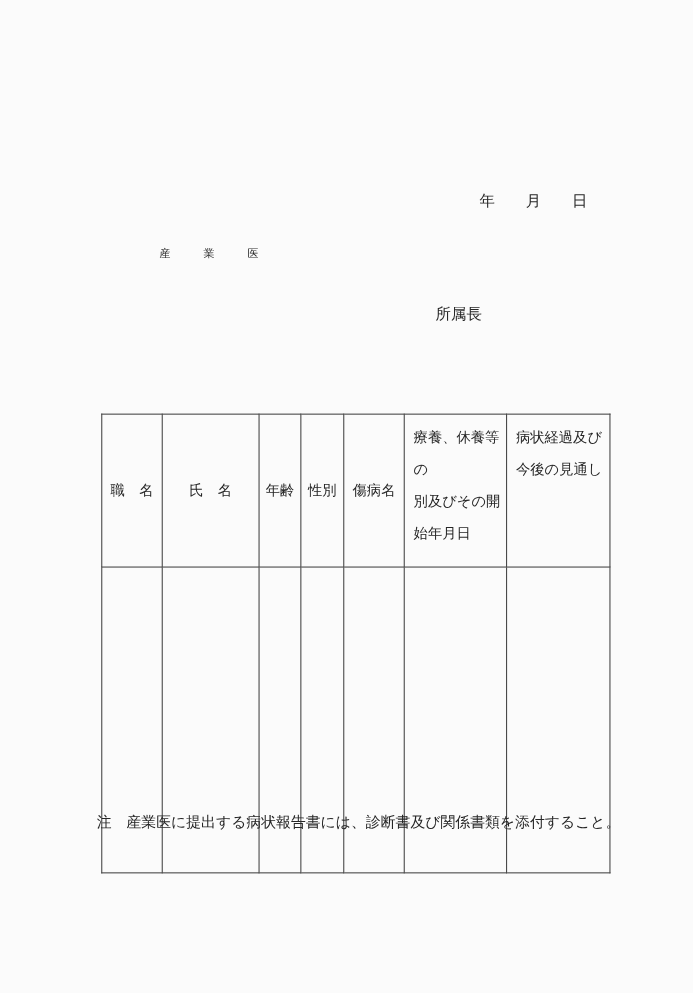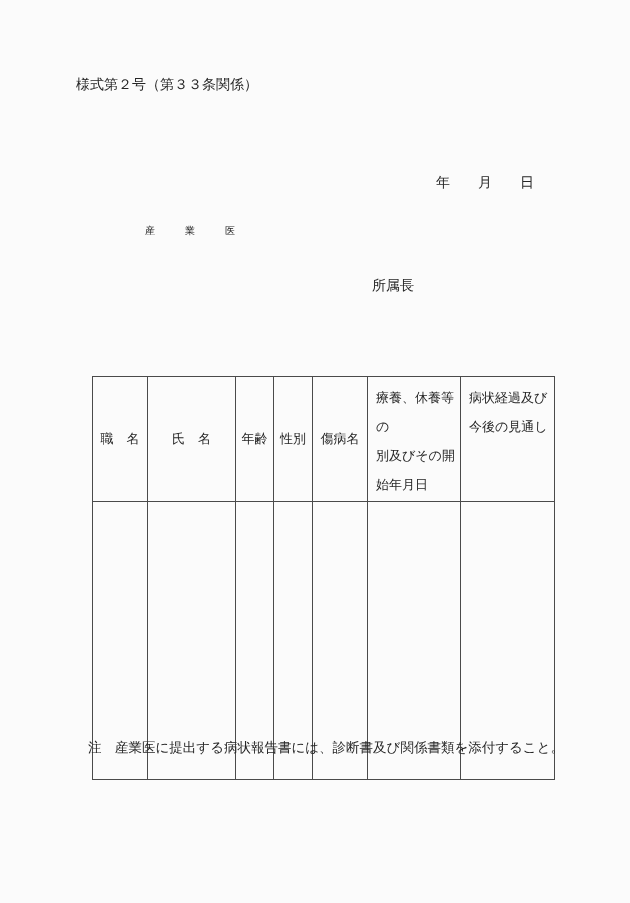--- a/index.html
+++ b/index.html
@@ -35,21 +35,21 @@
   }
   .addressee {
     left: 78px; top: 197px;
     font-size: 14px;
   }
   .addressee-secondary {
     left: 145px; top: 224px;
     font-size: 10px;
   }
   .approver {
-    left: 372px; top: 277px;
+    left: 396px; top: 277px;
     font-size: 14px;
   }
   .intro {
     left: 105px; top: 329px;
     font-size: 14px;
   }
   .report-table {
     position: absolute;
     left: 92px; top: 376px;
     border-collapse: collapse;
@@ -67,37 +67,36 @@
   .report-table th {
     white-space: pre-line;
     text-align: center;
     vertical-align: middle;
     line-height: 20px;
     height: 78px;
   }
   .report-table th.wrap {
     text-align: left;
     vertical-align: top;
-    padding: 6px 2px 2px 8px;
+    padding: 6px 2px 16px 8px;
     line-height: 29px;
   }
   .report-table td {
     height: 277px;
   }
   .note {
     left: 88px; top: 739px;
     font-size: 13.5px;
   }
 </style>
 </head>
 <body>
 
 <div class="page">
 
-  <div class="abs form-number">様式第２号（第３３条関係）</div>
 
 
   <div class="abs date-line">年　　月　　日</div>
 
 
   <div class="abs addressee-secondary">産　　　業　　　医</div>
 
   <div class="abs approver">所属長</div>
 
 

